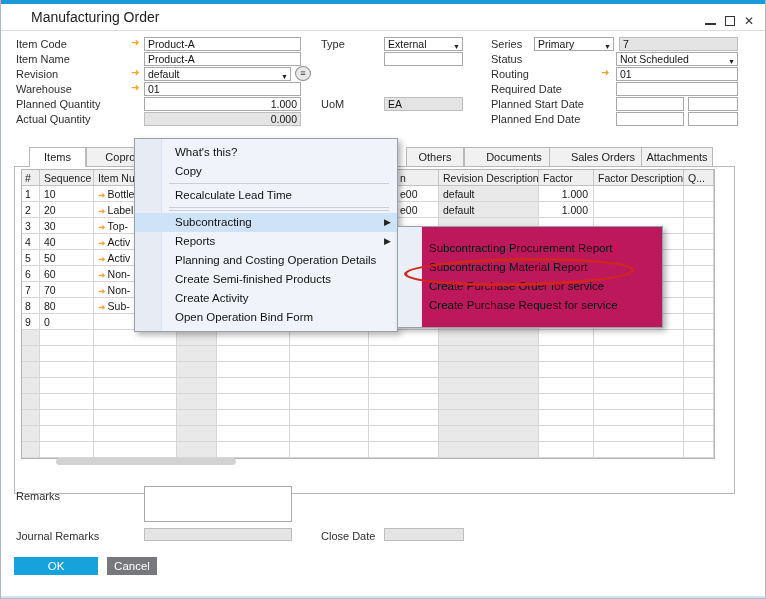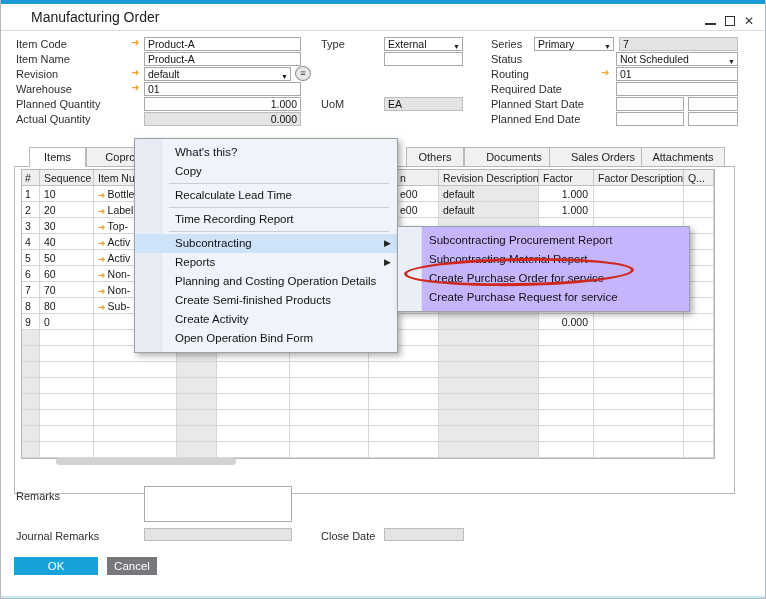--- a/index.html
+++ b/index.html
@@ -55,23 +55,23 @@
           border:1px solid #9aa0a8; box-shadow:3px 3px 6px rgba(0,0,0,.30);
           z-index:10; padding:4px 0; }
   .menu .gutter { position:absolute; left:0; top:0; bottom:0; width:27px;
                   background:#e6ebf4; border-right:1px solid #dde3ee; }
   .mi { position:relative; height:19px; line-height:19px; padding-left:40px; padding-right:8px;
         font-size:11.5px; color:#111; white-space:nowrap; cursor:pointer; }
   .mi.hl { background:#cfe3f8; }
   .subarrow { position:absolute; right:6px; top:0; font-size:9px; color:#222; }
   .msep { border-top:1px solid #c9ced8; margin:2px 8px 2px 34px; }
 
-  .submenu { position:absolute; left:396px; top:226px; width:293px; background:#c4b5fd;
+  .submenu { position:absolute; left:396px; top:226px; width:266px; background:#be185d;
              border:1px solid #9aa0a8; box-shadow:3px 3px 6px rgba(0,0,0,.30);
-             z-index:11; padding:4px 0; }
+             z-index:11; padding:12px 0; }
   .submenu .gutter { position:absolute; left:0; top:0; bottom:0; width:24px;
                      background:#eaeef6; border-right:1px solid #dde3ee; }
   .smi { position:relative; height:19px; line-height:19px; padding-left:31px; padding-right:8px;
          font-size:11.5px; color:#111; white-space:nowrap; cursor:pointer; }
   .oval { position:absolute; left:403px; top:258px; width:230px; height:28px;
           border:3.5px solid #cf271c; border-radius:50%; transform:rotate(-1deg);
           z-index:12; pointer-events:none; }
 
   
   .remarksbox { position:absolute; left:143px; top:486px; width:148px; height:36px;
@@ -164,21 +164,21 @@
   <div class="lbl" style="left:490px; top:113px;">Planned End Date</div>
   <div class="inp" style="left:615px; top:112px; width:68px;"></div>
   <div class="inp" style="left:687px; top:112px; width:50px;"></div>
 
   <div class="panel"></div>
   <div class="tab active" style="left:28px; width:57px;">Items</div>
   <div class="tab" style="left:85px; width:95px;">Coproducts</div>
   <div class="tab" style="left:405px; width:58px;">Others</div>
   <div class="tab" style="left:463px; width:100px;">Documents</div>
   <div class="tab" style="left:548px; width:108px;">Sales Orders</div>
-  <div class="tab" style="left:640px; width:84px;">Attachments</div>
+  <div class="tab" style="left:640px; width:72px;">Attachments</div>
 
   <div class="grid">
     <div class="grow ghead">
       <div class="gc c-num">#</div>
       <div class="gc c-seq">Sequence</div>
       <div class="gc c-item">Item Number</div>
       <div class="gc c-g1"></div>
       <div class="gc c-a"></div>
       <div class="gc c-b"></div>
       <div class="gc c-frag">n</div>
@@ -414,21 +414,20 @@
 
   <div class="hscroll"></div>
 
   <div class="menu">
     <div class="gutter"></div>
     <div class="mi">What's this?</div>
     <div class="mi">Copy</div>
     <div class="msep"></div>
     <div class="mi">Recalculate Lead Time</div>
     <div class="msep"></div>
-    <div class="mi">Time Recording Report</div>
     <div class="msep"></div>
     <div class="mi hl">
       <span>Subcontracting</span>
       <span class="subarrow">▶</span>
     </div>
     <div class="mi">
       <span>Reports</span>
       <span class="subarrow">▶</span>
     </div>
     <div class="mi">Planning and Costing Operation Details</div>

